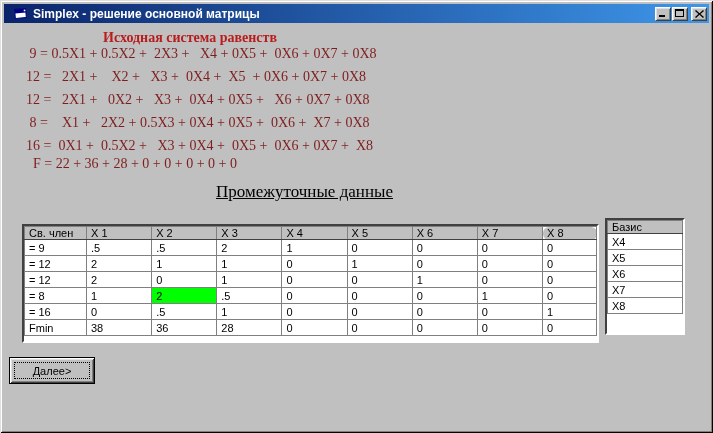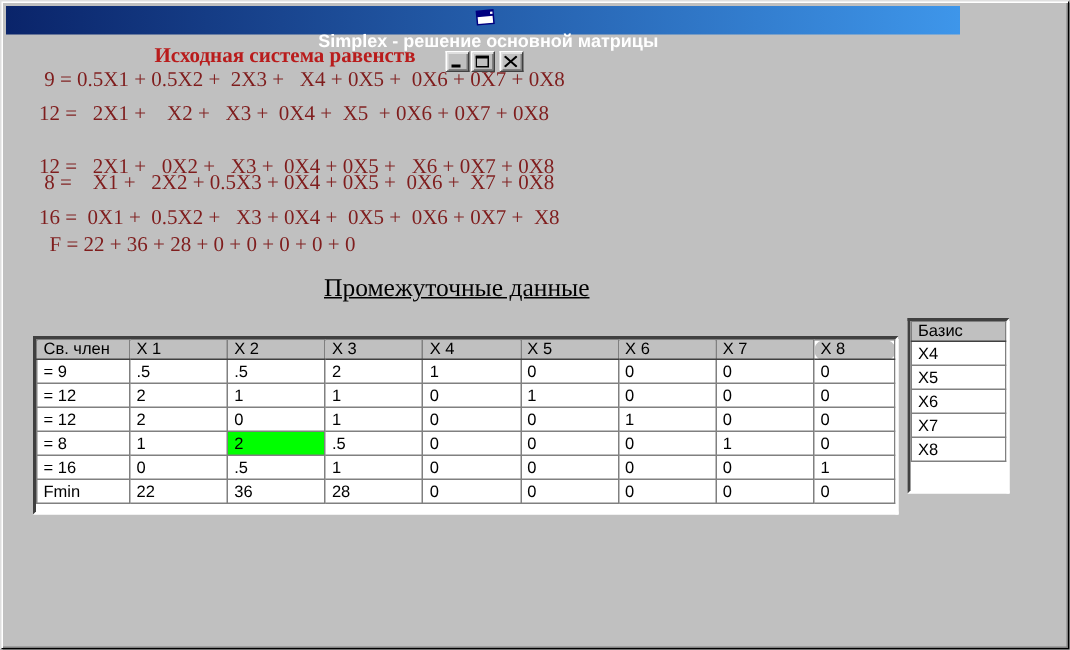--- a/index.html
+++ b/index.html
@@ -4,22 +4,22 @@
 <style>
   html,body{margin:0;padding:0;background:#808080;}
   *{box-sizing:border-box;}
   .window{
     position:relative;width:713px;height:433px;background:#c0c0c0;
     box-shadow: inset 1px 1px 0 #dfdfdf, inset -1px -1px 0 #000,
                 inset 2px 2px 0 #fff, inset -2px -2px 0 #808080;
     font-family:"Liberation Sans",sans-serif;overflow:hidden;
   }
   .titlebar{
-    position:absolute;left:4px;top:4px;width:636px;height:19px;
-    display:flex;align-items:center;padding-left:3px;flex-direction:column;
+    position:absolute;left:4px;top:4px;width:705px;height:19px;
+    display:flex;align-items:center;padding-left:9px;
   }
   .app-icon{width:16px;height:16px;display:inline-block;flex:0 0 16px;}
   .titlebar .title{
     color:#fff;font:bold 12px "Liberation Sans",sans-serif;
     margin-left:4px;white-space:nowrap;flex:1 1 auto;
   }
   .caption-buttons{display:flex;align-items:center;margin-right:2px;}
   .cbtn{
     width:16px;height:14px;background:#c0c0c0;padding:0;margin:0;
     border:1px solid;border-color:#fff #404040 #404040 #fff;
@@ -38,21 +38,21 @@
   }
   .h2{
     position:absolute;left:216px;top:182px;
     font:17px "Liberation Serif",serif;color:#000;white-space:pre;text-decoration:underline;
   }
   .sunken{
     position:absolute;background:#fff;overflow:hidden;
     border:2px solid;border-color:#404040 #fff #fff #404040;margin-top:16px;
   }
   #main-grid{left:22px;top:208px;width:577px;height:119px;}
-  #basis-grid{left:605px;top:196px;width:68px;height:117px;}
+  #basis-grid{left:605px;top:202px;width:80px;height:117px;}
   table.grid{
     border-collapse:collapse;table-layout:fixed;width:100%;
     font:11px "Liberation Sans",sans-serif;color:#000;
   }
   table.grid td{
     border:1px solid #808080;height:16px;padding:0 1px 0 4px;
     white-space:nowrap;overflow:hidden;background:#fff;
   }
   table.grid td.hdr{
     background:#c0c0c0;height:13px;border-color:#808080;border-bottom-color:#404040;
@@ -110,21 +110,21 @@
             <path d="M1 0 L4.5 3.2 L8 0 L9 1 L5.5 4 L9 7 L8 8 L4.5 4.8 L1 8 L0 7 L3.5 4 L0 1 Z" fill="#000"></path>
           </svg>
       </button>
     </span>
   </div>
 
   <div class="h1">Исходная система равенств</div>
 
   <div class="eq" style="top:46px"> 9 = 0.5X1 + 0.5X2 +  2X3 +   X4 + 0X5 +  0X6 + 0X7 + 0X8</div>
   <div class="eq" style="top:69px">12 =   2X1 +    X2 +   X3 +  0X4 +  X5  + 0X6 + 0X7 + 0X8</div>
-  <div class="eq" style="top:104px">12 =   2X1 +   0X2 +   X3 +  0X4 + 0X5 +   X6 + 0X7 + 0X8</div>
+  <div class="eq" style="top:92px">12 =   2X1 +   0X2 +   X3 +  0X4 + 0X5 +   X6 + 0X7 + 0X8</div>
   <div class="eq" style="top:115px"> 8 =    X1 +   2X2 + 0.5X3 + 0X4 + 0X5 +  0X6 +  X7 + 0X8</div>
   <div class="eq" style="top:138px">16 =  0X1 +  0.5X2 +   X3 + 0X4 +  0X5 +  0X6 + 0X7 +  X8</div>
   <div class="eq" style="top:156px">  F = 22 + 36 + 28 + 0 + 0 + 0 + 0 + 0</div>
 
   <div class="h2">Промежуточные данные</div>
 
   <div class="sunken" id="main-grid">
     <table class="grid">
       <thead>
           <tr>
@@ -190,21 +190,21 @@
             <td>.5</td>
             <td>1</td>
             <td>0</td>
             <td>0</td>
             <td>0</td>
             <td>0</td>
             <td>1</td>
           </tr>
           <tr>
             <td>Fmin</td>
-            <td>22</td>
+            <td>38</td>
             <td>36</td>
             <td>28</td>
             <td>0</td>
             <td>0</td>
             <td>0</td>
             <td>0</td>
             <td>0</td>
           </tr>
         </tbody>
     </table>
@@ -230,14 +230,17 @@
           <tr>
             <td>X7</td>
           </tr>
           <tr>
             <td>X8</td>
           </tr>
         </tbody>
     </table>
   </div>
 
+  <button class="btn" id="next-btn">
+    <span class="focus">Далее&gt;</span>
+  </button>
 
 </div>
 
 </body></html>

